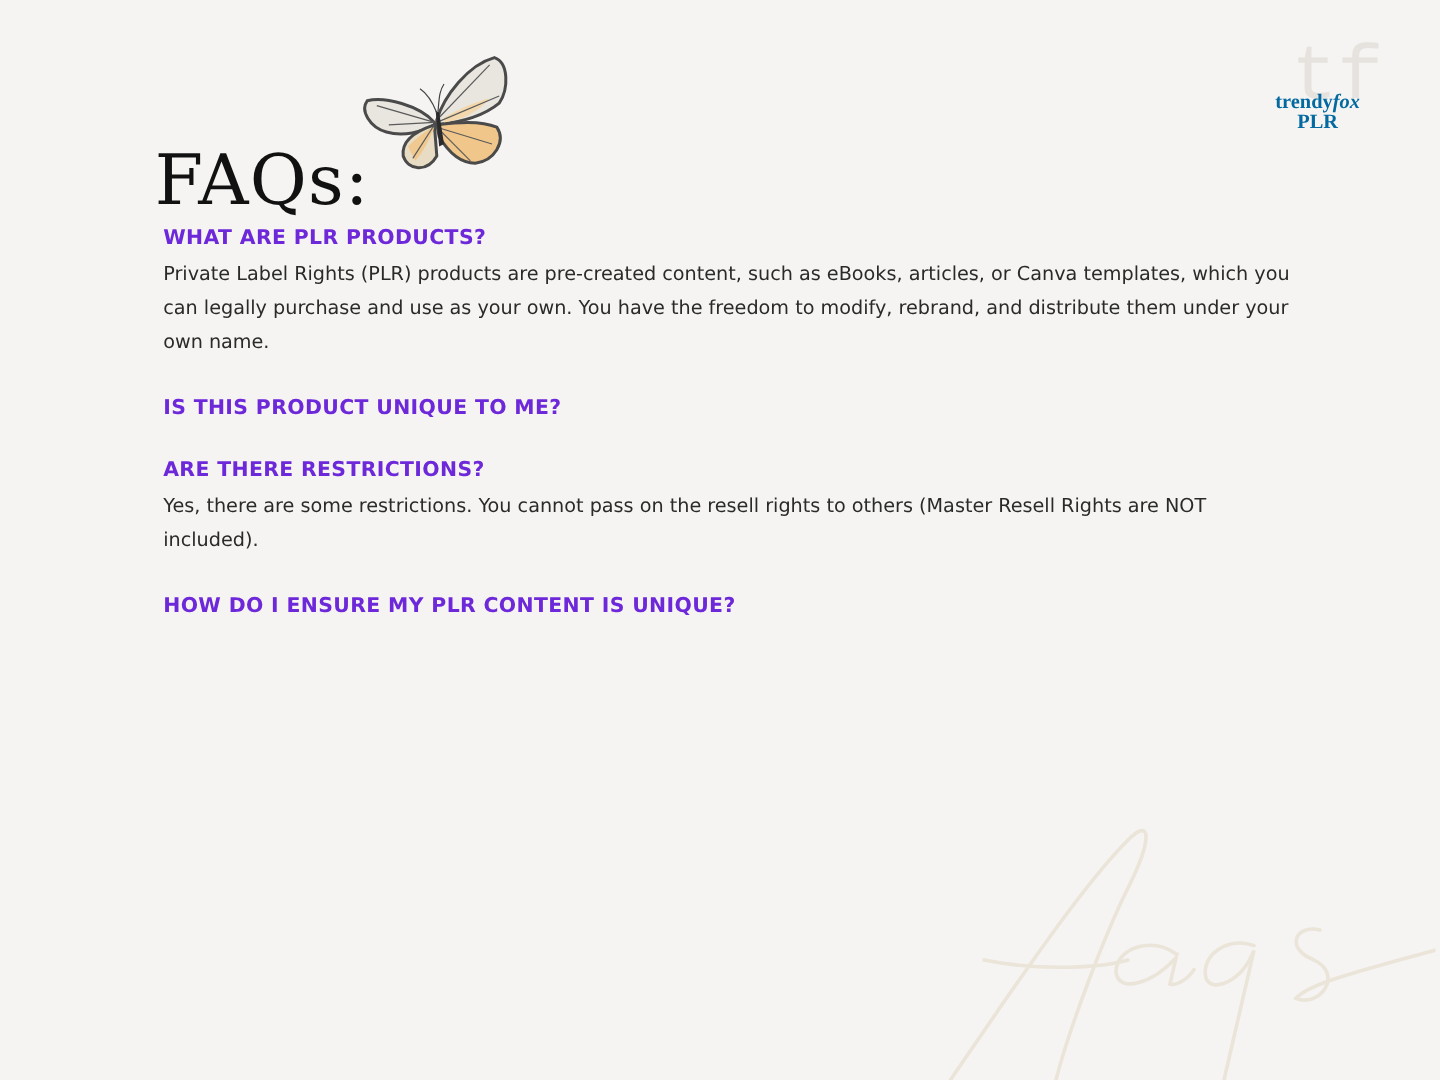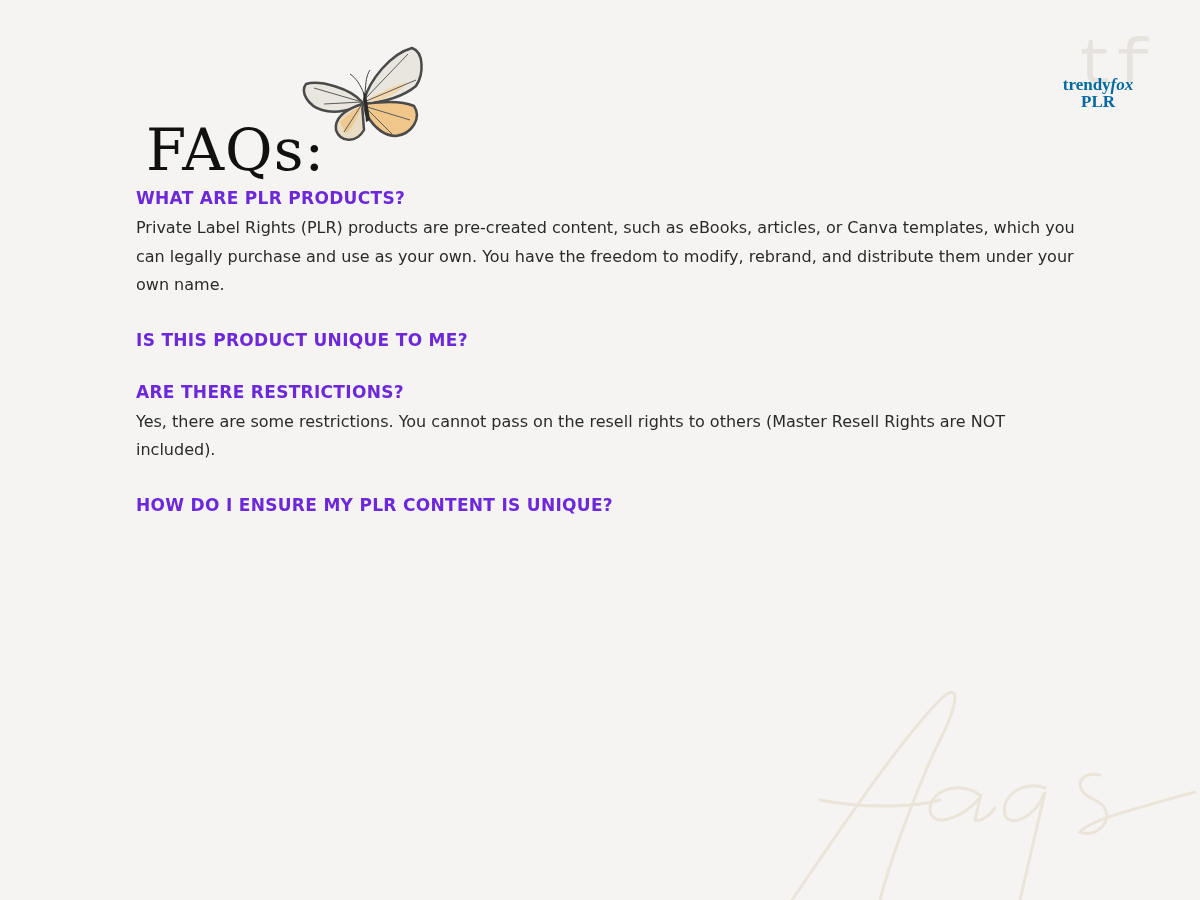--- a/index.html
+++ b/index.html
@@ -4,21 +4,21 @@
 <style>
   html, body { margin:0; padding:0; }
   body {
     width:1200px; height:900px; overflow:hidden;
     background:#f5f4f2;
     position:relative;
     font-family:"DejaVu Sans", sans-serif;
     color:#1e1e1e;
   }
   .title {
-    position:absolute; left:146px; top:82px;
+    position:absolute; left:129px; top:82px;
     font-family:"DejaVu Serif", serif;
     font-size:58px; font-weight:normal; letter-spacing:1px;
     color:#111;
     line-height:1;
   }
   .butterfly { position:absolute; left:300px; top:44px; width:126px; height:104px; }
   .logo { position:absolute; left:1058px; top:40px; width:80px; height:80px; text-align:center; }
   .logo-mark {
     position:absolute; left:18px; top:-6px;
     font-family:Liberation Mono, monospace; font-size:64px; color:#e6e3de; line-height:1;text-align:center;

